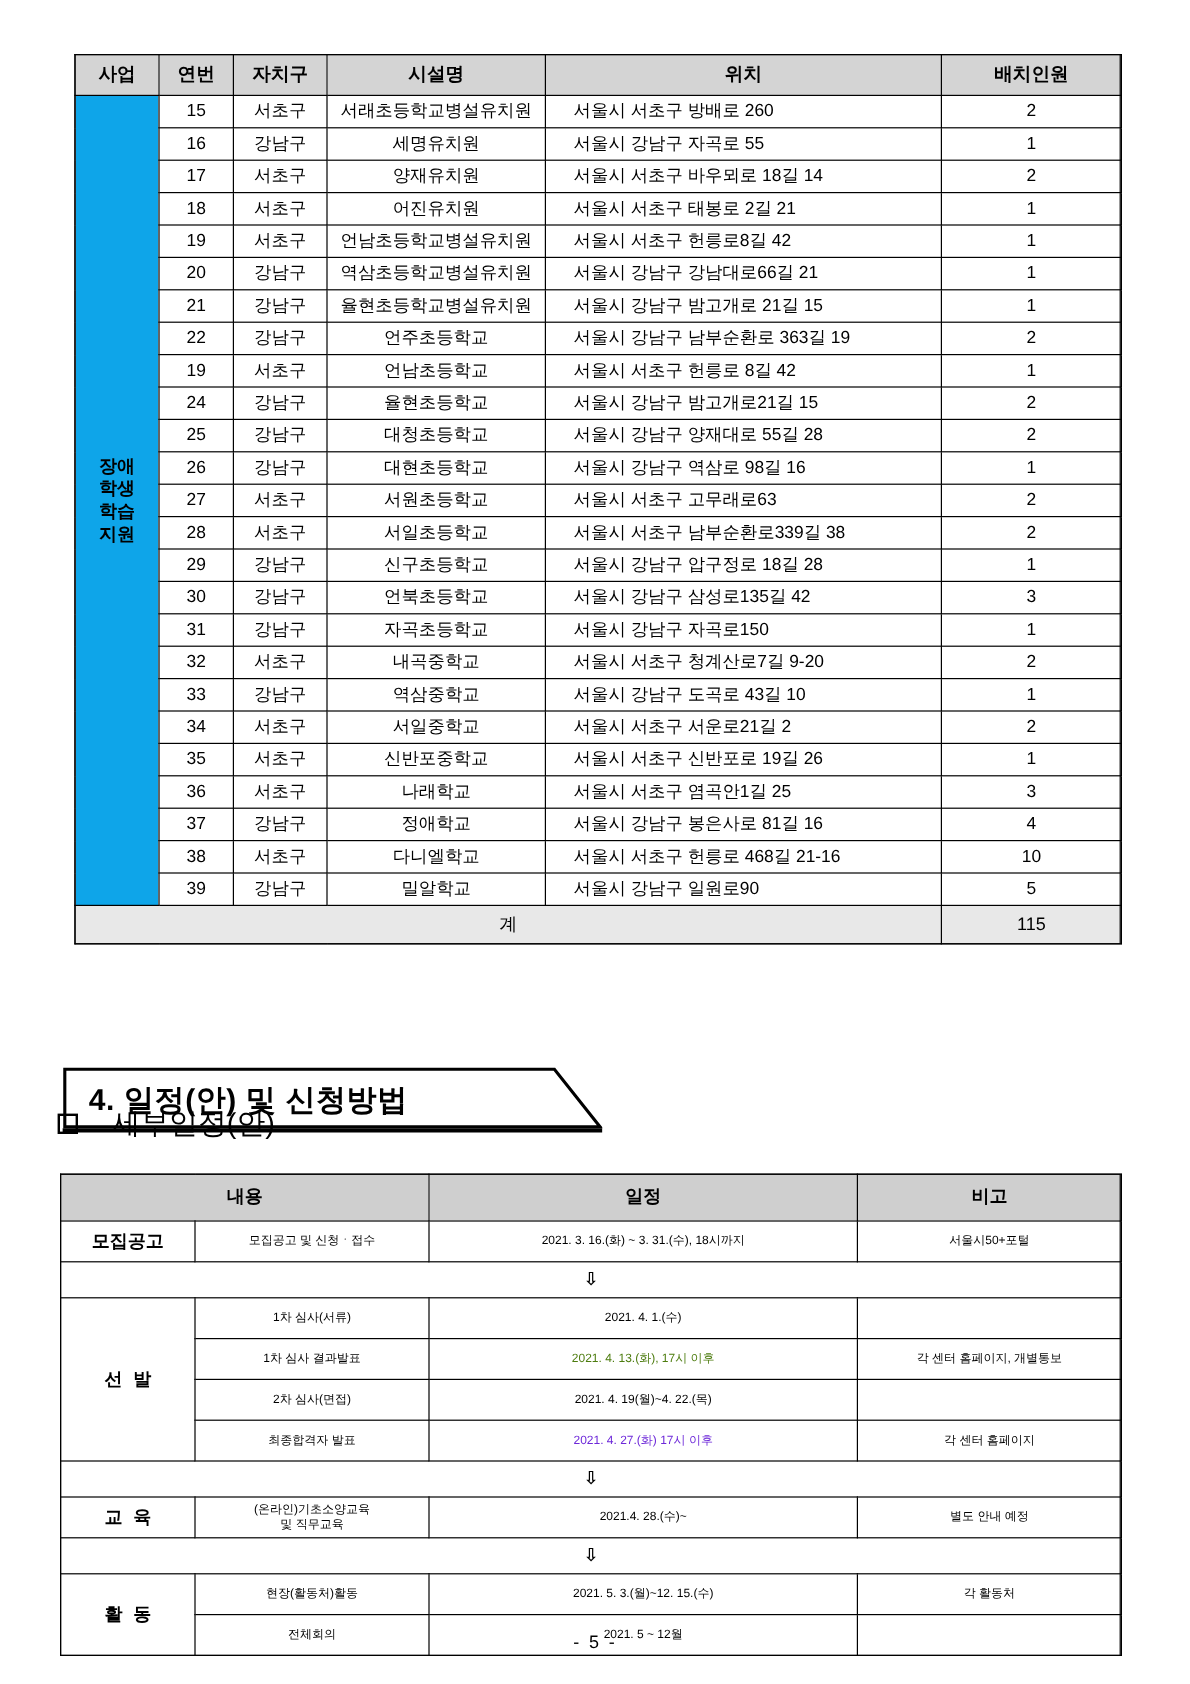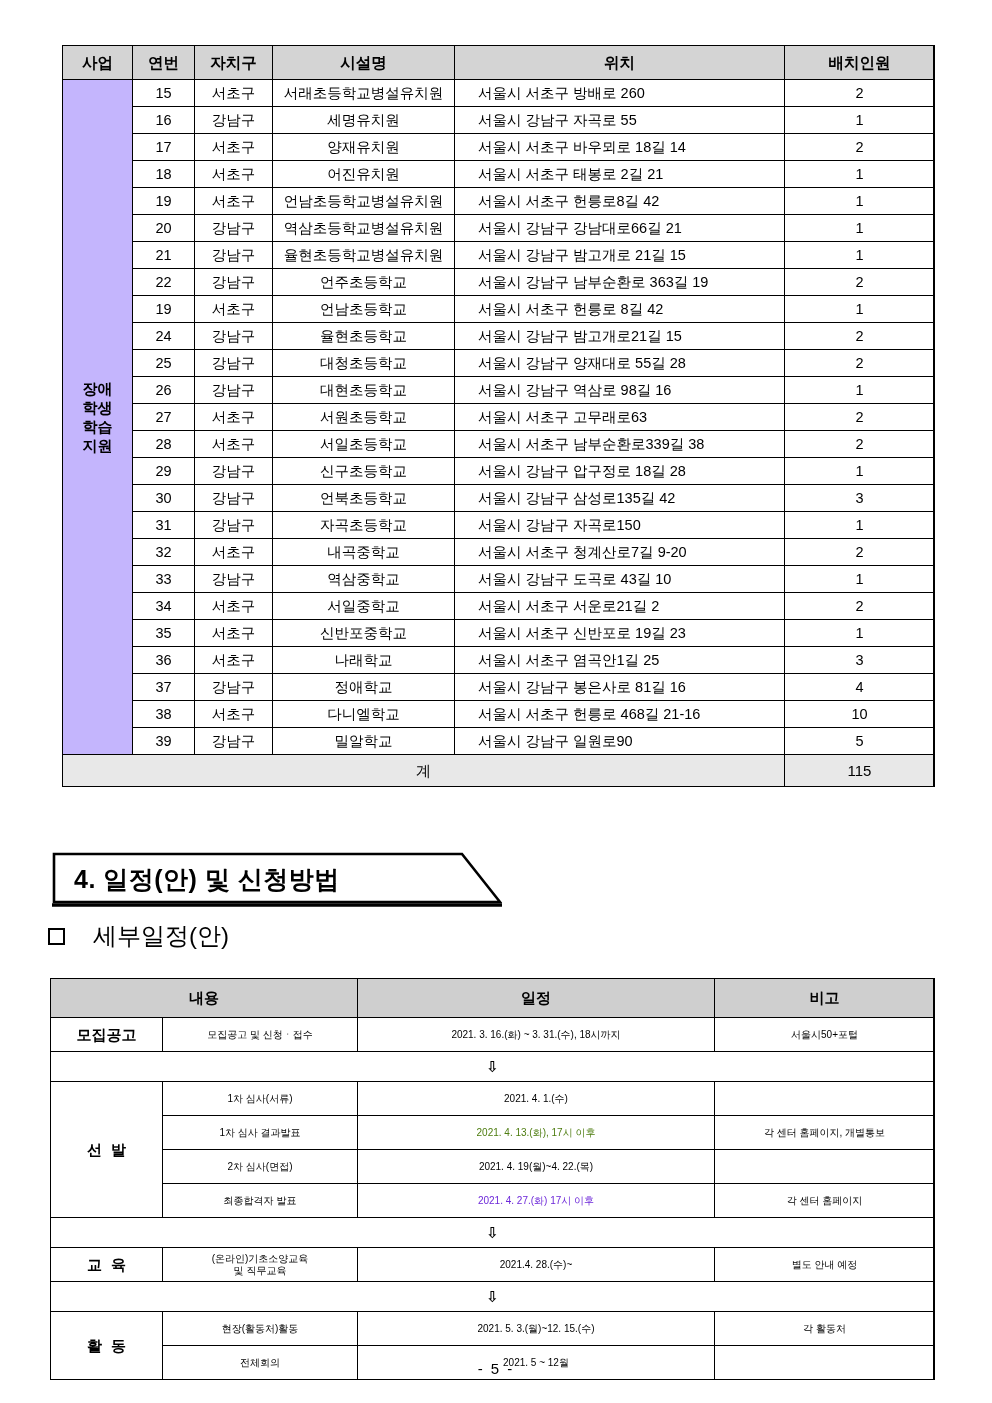--- a/index.html
+++ b/index.html
@@ -55,21 +55,21 @@
   }
   table.facility td.loc {
     text-align: left;
     padding-left: 23px;
   }
   table.facility td.biz {
     font-weight: bold;
     font-size: 15px;
     line-height: 1.28;
     width: 70px;
-    background: #c4b5fd;
+    background: #0ea5e9;
   }
   table.facility tfoot td {
     background: #e8e8e8;
     height: 31px;
     font-size: 15px;
   }
   table.facility tfoot td.sum-label {
     text-align: center;
   }
   .col-biz  { width: 70px; }
@@ -88,21 +88,21 @@
     height: 100%;
     border: 1.6px solid #000;
     pointer-events: none;
     box-sizing: border-box;
   }
 
   
   .section-banner {
     position: absolute;
     left: 52px;
-    top: 852px;
+    top: 889px;
     width: 450px;
     height: 58px;
   }
   .section-banner svg {
     position: absolute;
     left: 0; top: 0;
     width: 450px;
     height: 58px;
   }
   .section-banner .banner-text {
@@ -380,21 +380,21 @@
             <td>34</td>
             <td>서초구</td>
             <td>서일중학교</td>
             <td class="loc">서울시 서초구 서운로21길 2</td>
             <td>2</td>
           </tr>
           <tr>
             <td>35</td>
             <td>서초구</td>
             <td>신반포중학교</td>
-            <td class="loc">서울시 서초구 신반포로 19길 23</td>
+            <td class="loc">서울시 서초구 신반포로 19길 26</td>
             <td>1</td>
           </tr>
           <tr>
             <td>36</td>
             <td>서초구</td>
             <td>나래학교</td>
             <td class="loc">서울시 서초구 염곡안1길 25</td>
             <td>3</td>
           </tr>
           <tr>

